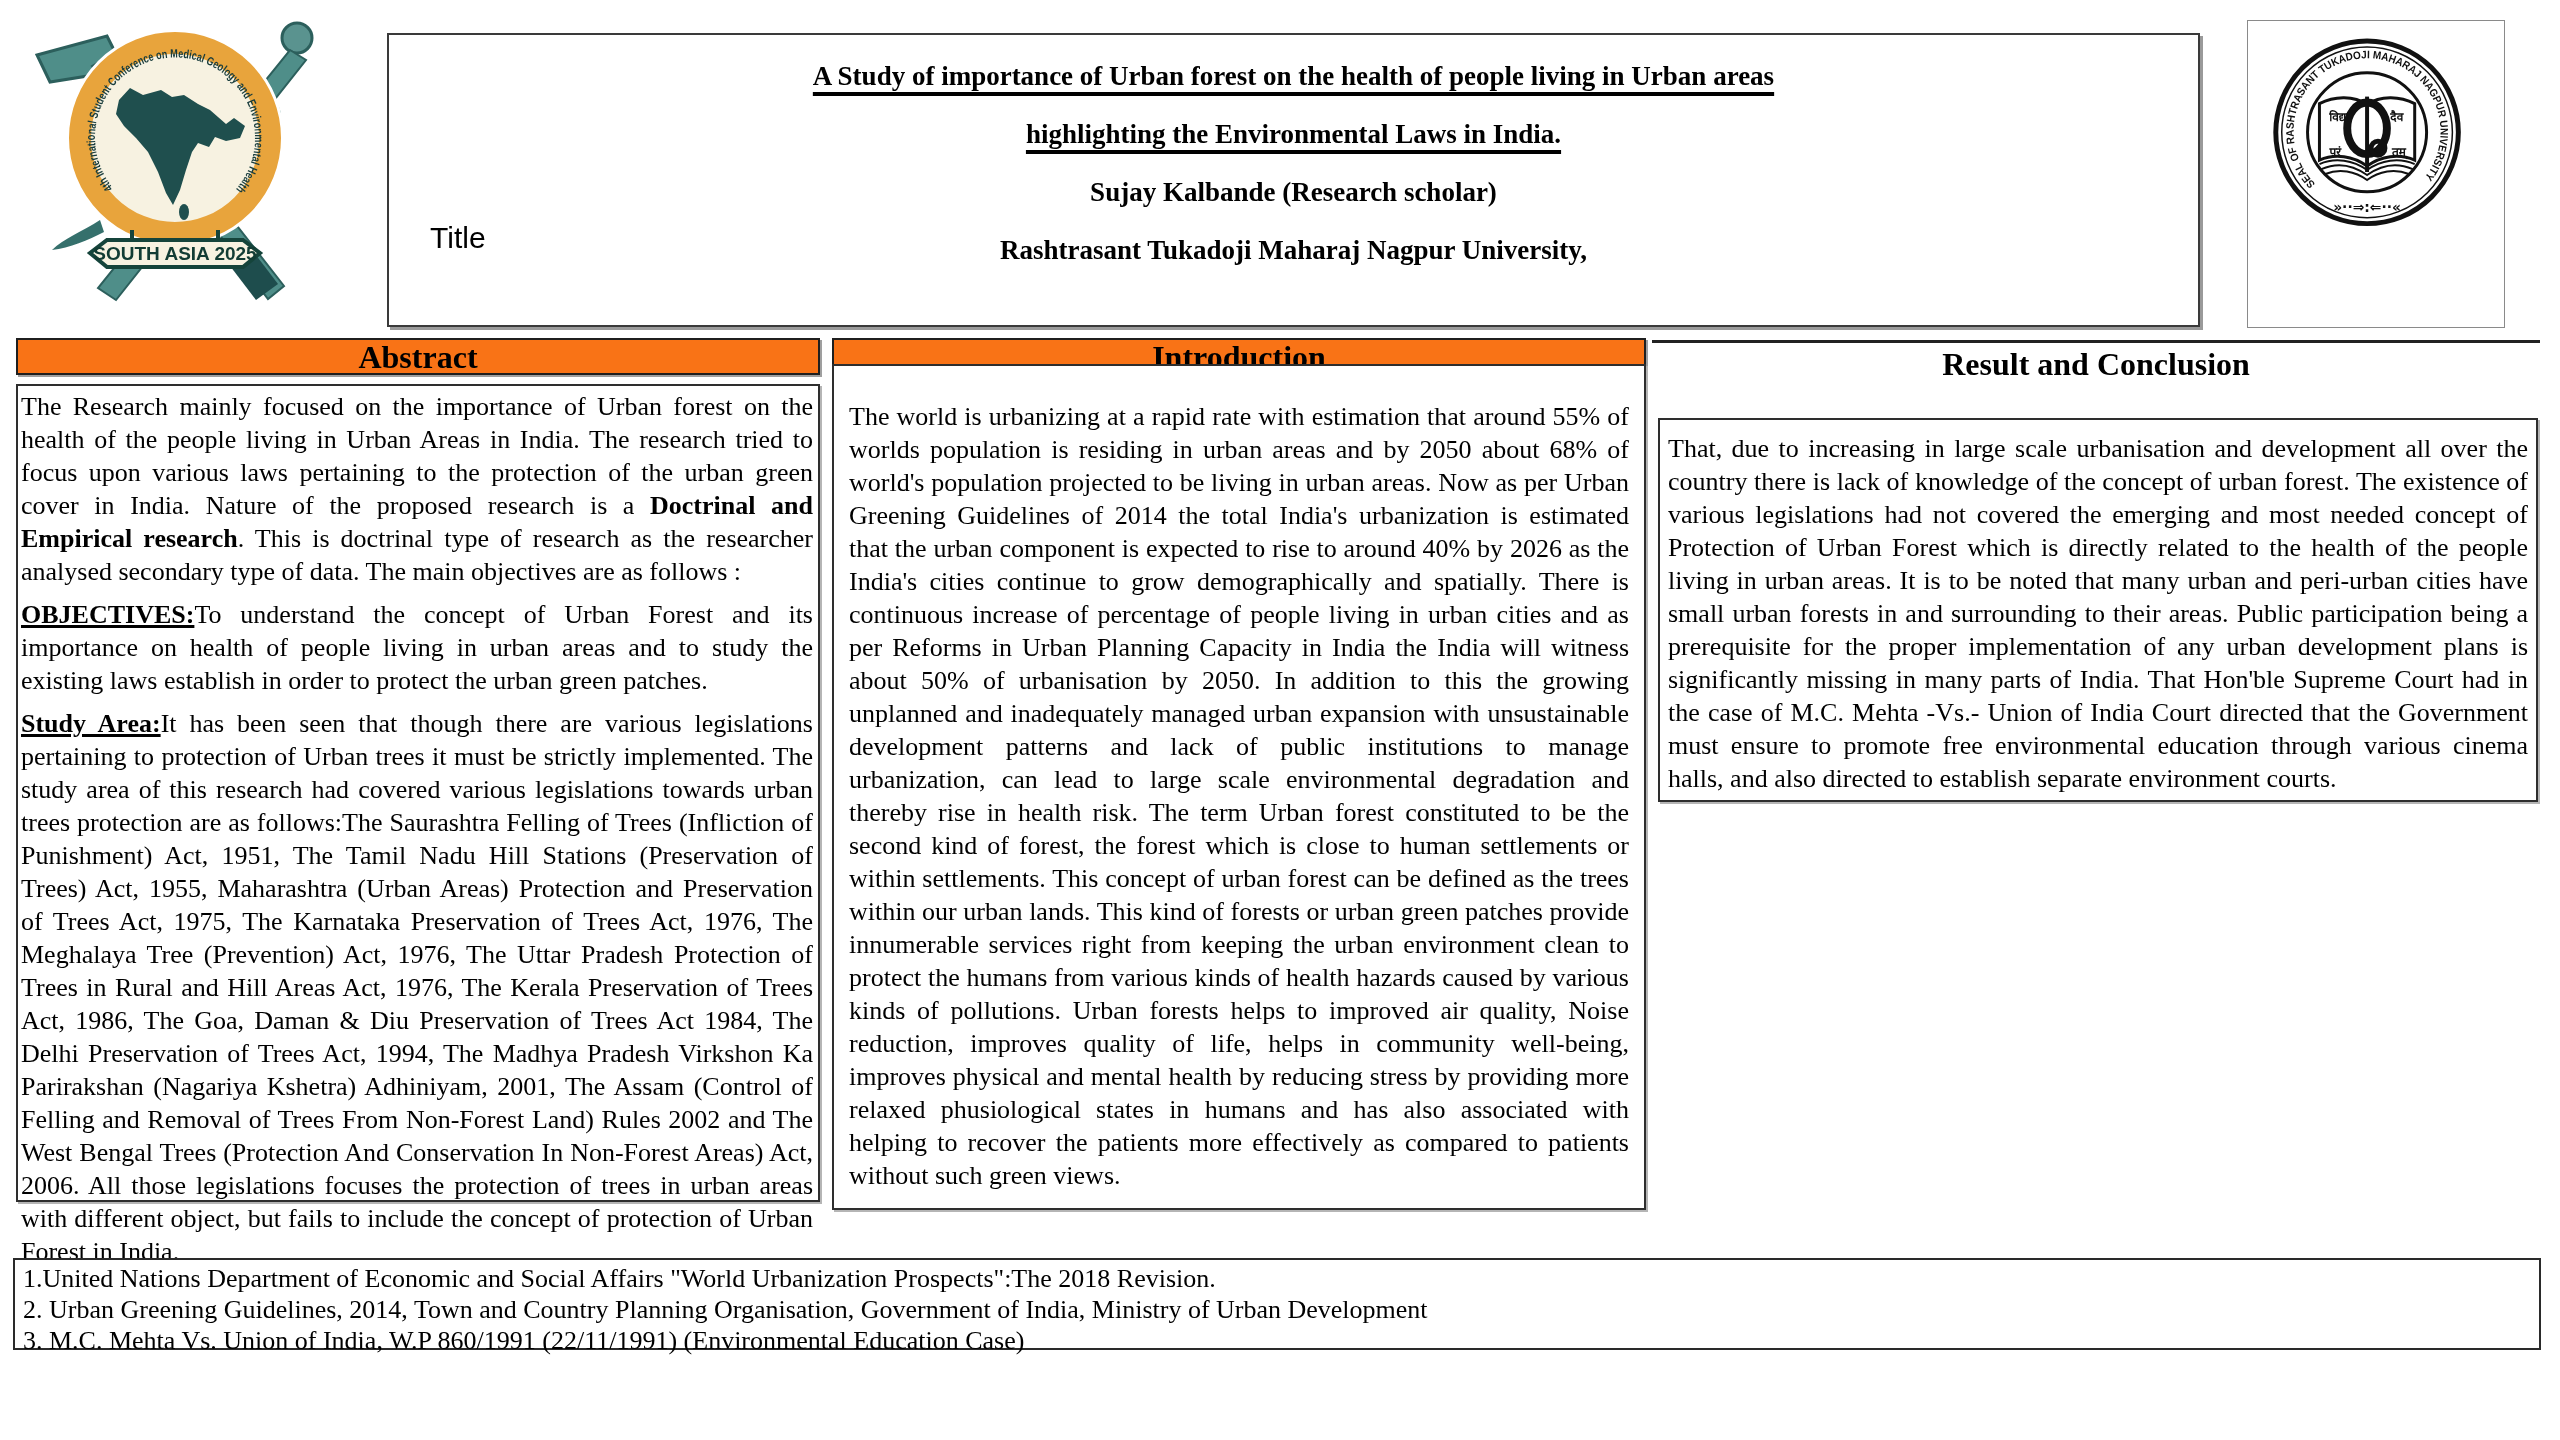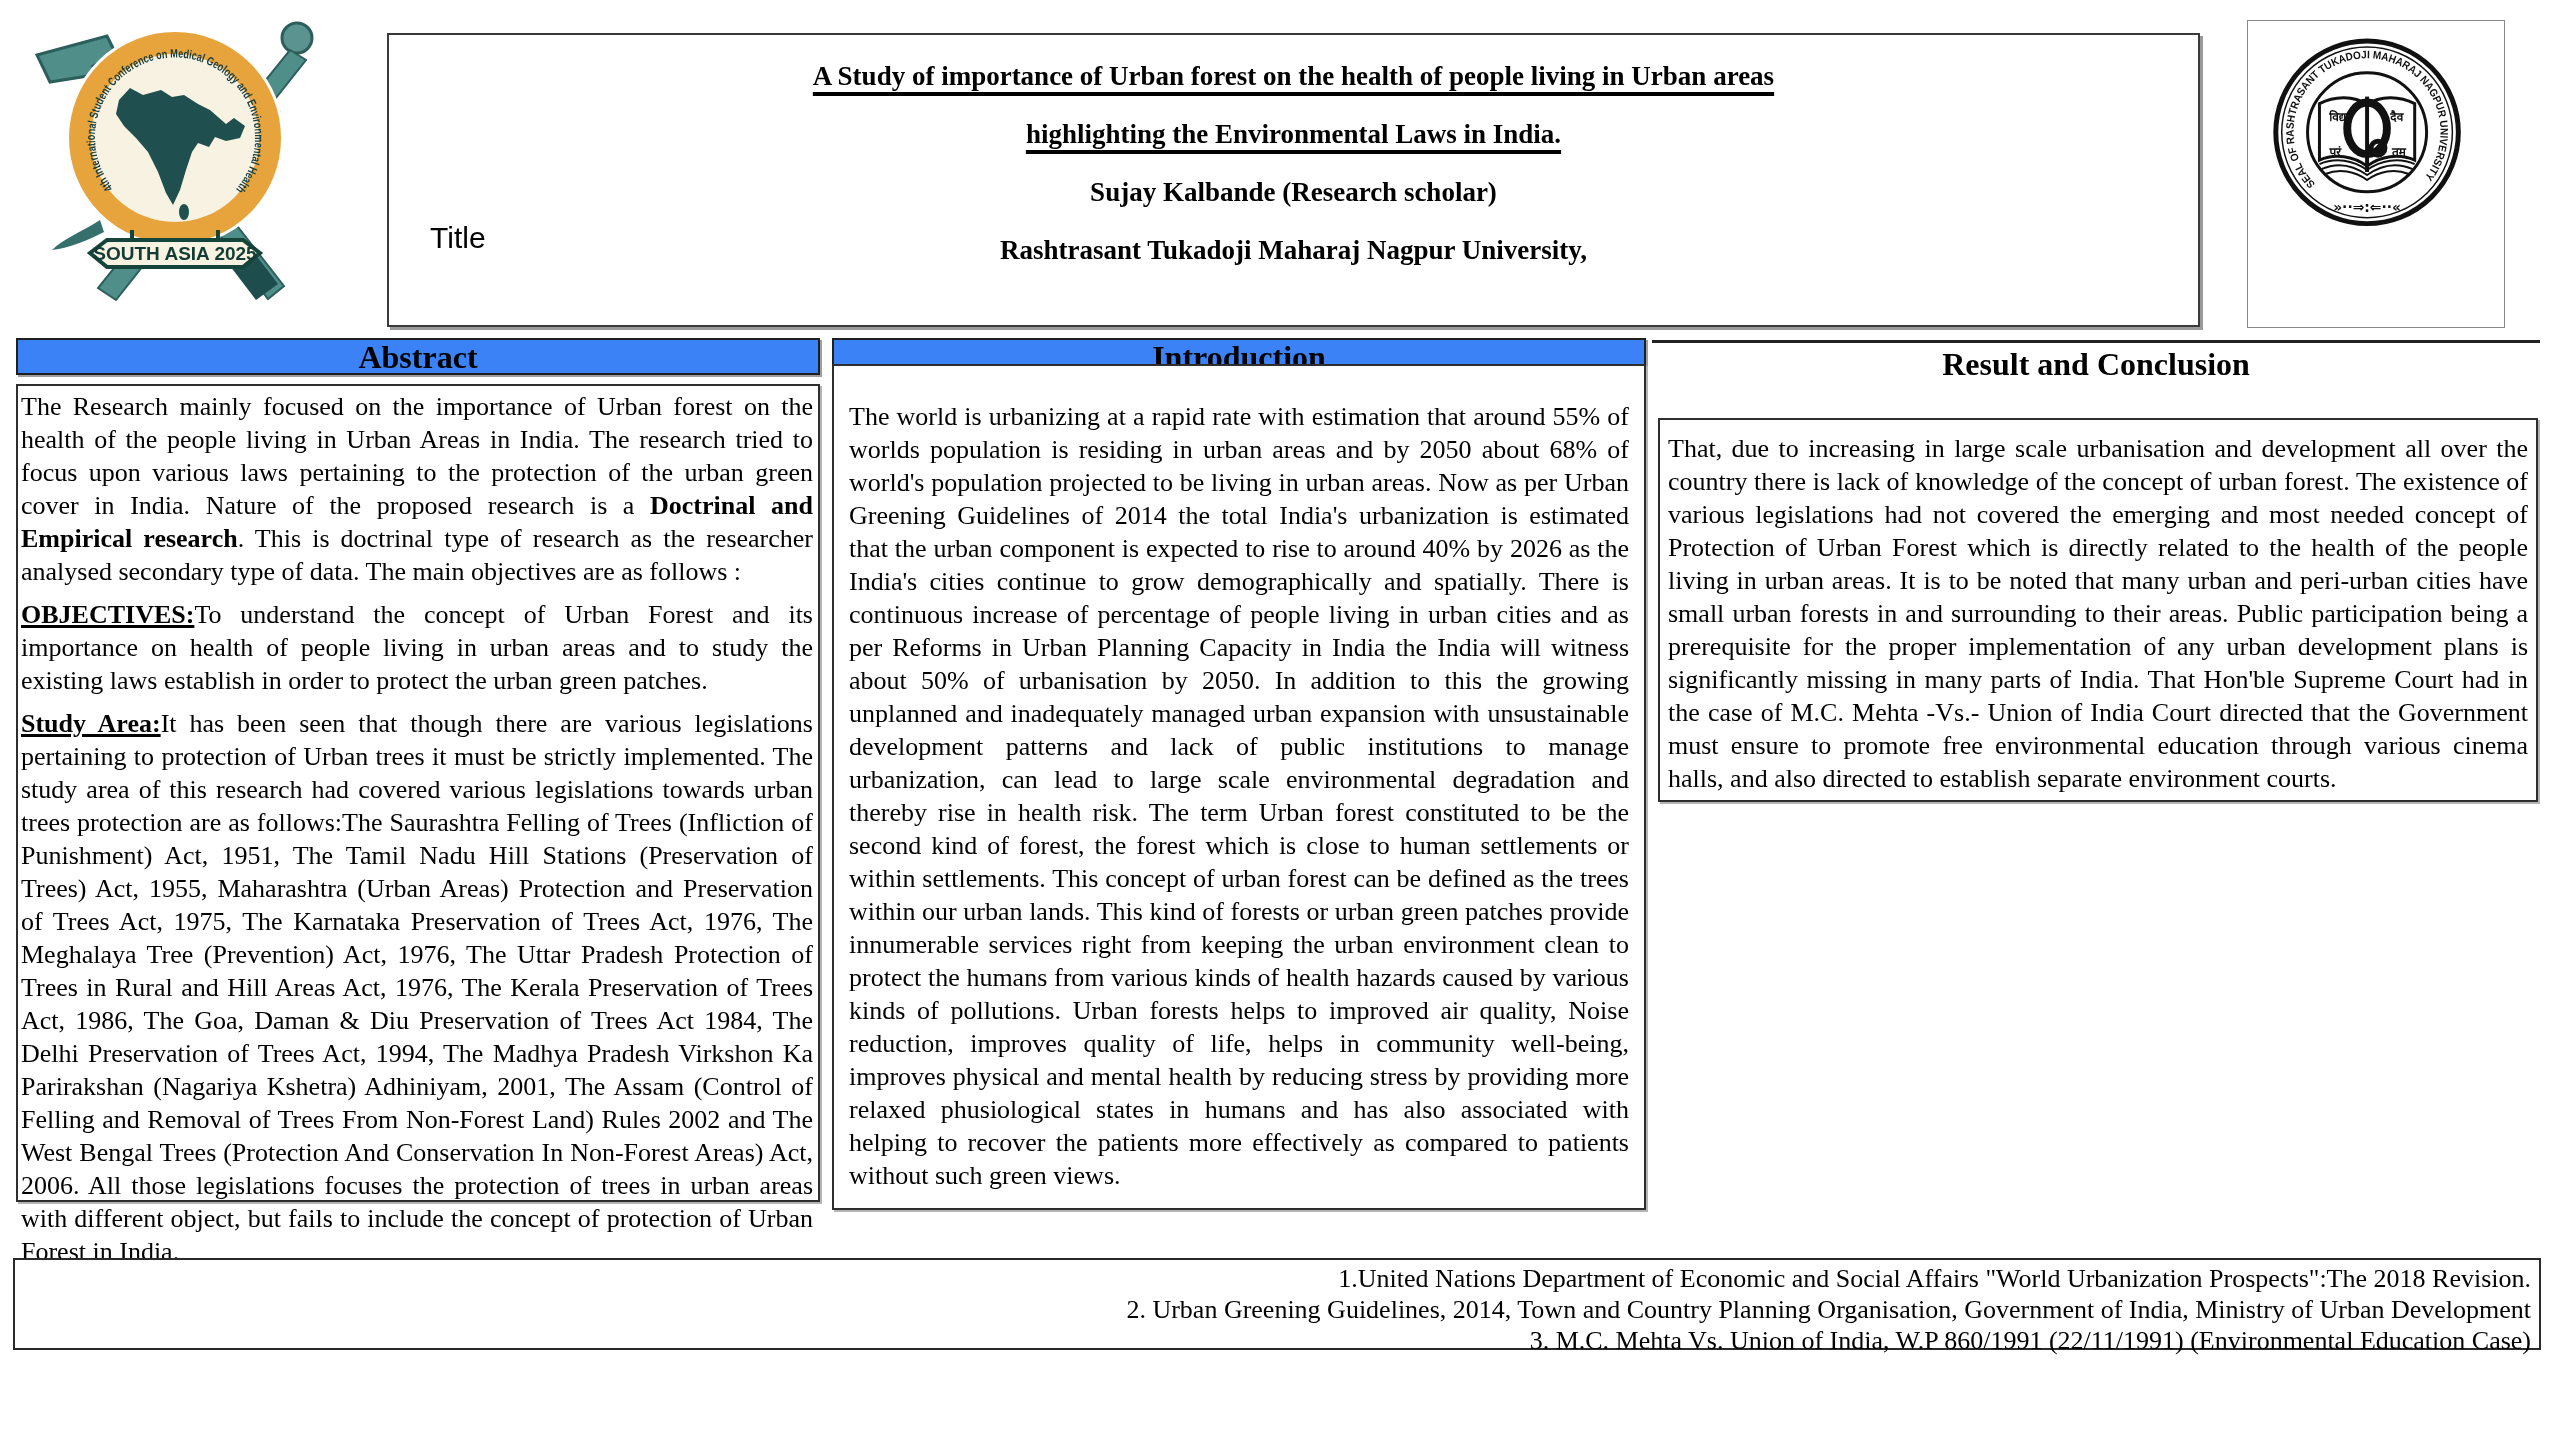--- a/index.html
+++ b/index.html
@@ -27,21 +27,21 @@
 
   
   .left-logo { left: 12px; top: 0px; width: 330px; height: 330px; }
   .right-logo-box {
     left: 2247px; top: 20px; width: 258px; height: 308px;
     border: 1px solid #8a8a8a; background: #fff;
   }
 
   
   .sec-head {
-    border: 2px solid #1f1f1f; box-shadow: 2px 2px 0 #9f9f9f; background:#3b82f6;
+    border: 2px solid #1f1f1f; box-shadow: 2px 2px 0 #9f9f9f; background:#f97316;
     font-size: 32px; font-weight: bold; text-align: center; line-height: 33px; padding-top: 1px;
   }
   .abs-head  { left: 16px;  top: 338px; width: 804px; height: 37px; }
   .intro-head{ left: 832px; top: 338px; width: 814px; height: 37px; text-align: center; }
   .res-head  {
     left: 1652px; top: 340px; width: 888px; height: 40px;
     border-top: 3px solid #222; font-size: 32px; font-weight: bold; text-align: center; padding-top: 3px;
   }
 
   .sec-body {
@@ -51,21 +51,21 @@
   .abs-body   { left: 16px;  top: 384px; width: 804px; height: 818px; padding: 4px 5px 0 3px; }
   .intro-body { left: 832px; top: 364px; width: 814px; height: 846px; padding: 34px 15px 0 15px; }
   .res-body   { left: 1658px; top: 418px; width: 880px; height: 384px; padding: 12px 8px 0 8px; }
   .sec-body p { margin: 0 0 10px 0; }
   .lbl-bu { font-weight: bold; text-decoration: underline; text-decoration-thickness: 3px; }
 
   
   .refs-box {
     left: 13px; top: 1258px; width: 2528px; height: 92px;
     border: 2px solid #2a2a2a; background:#fff;
-    font-size: 26px; line-height: 31px; padding: 3px 8px 0 8px; overflow: visible; text-align: right;
+    font-size: 26px; line-height: 31px; padding: 3px 8px 0 8px; overflow: visible;
   }
 </style>
 </head>
 <body>
 
 <div class="poster">
 
   <svg class="abs left-logo" viewBox="0 0 330 330">
 
     <g>

